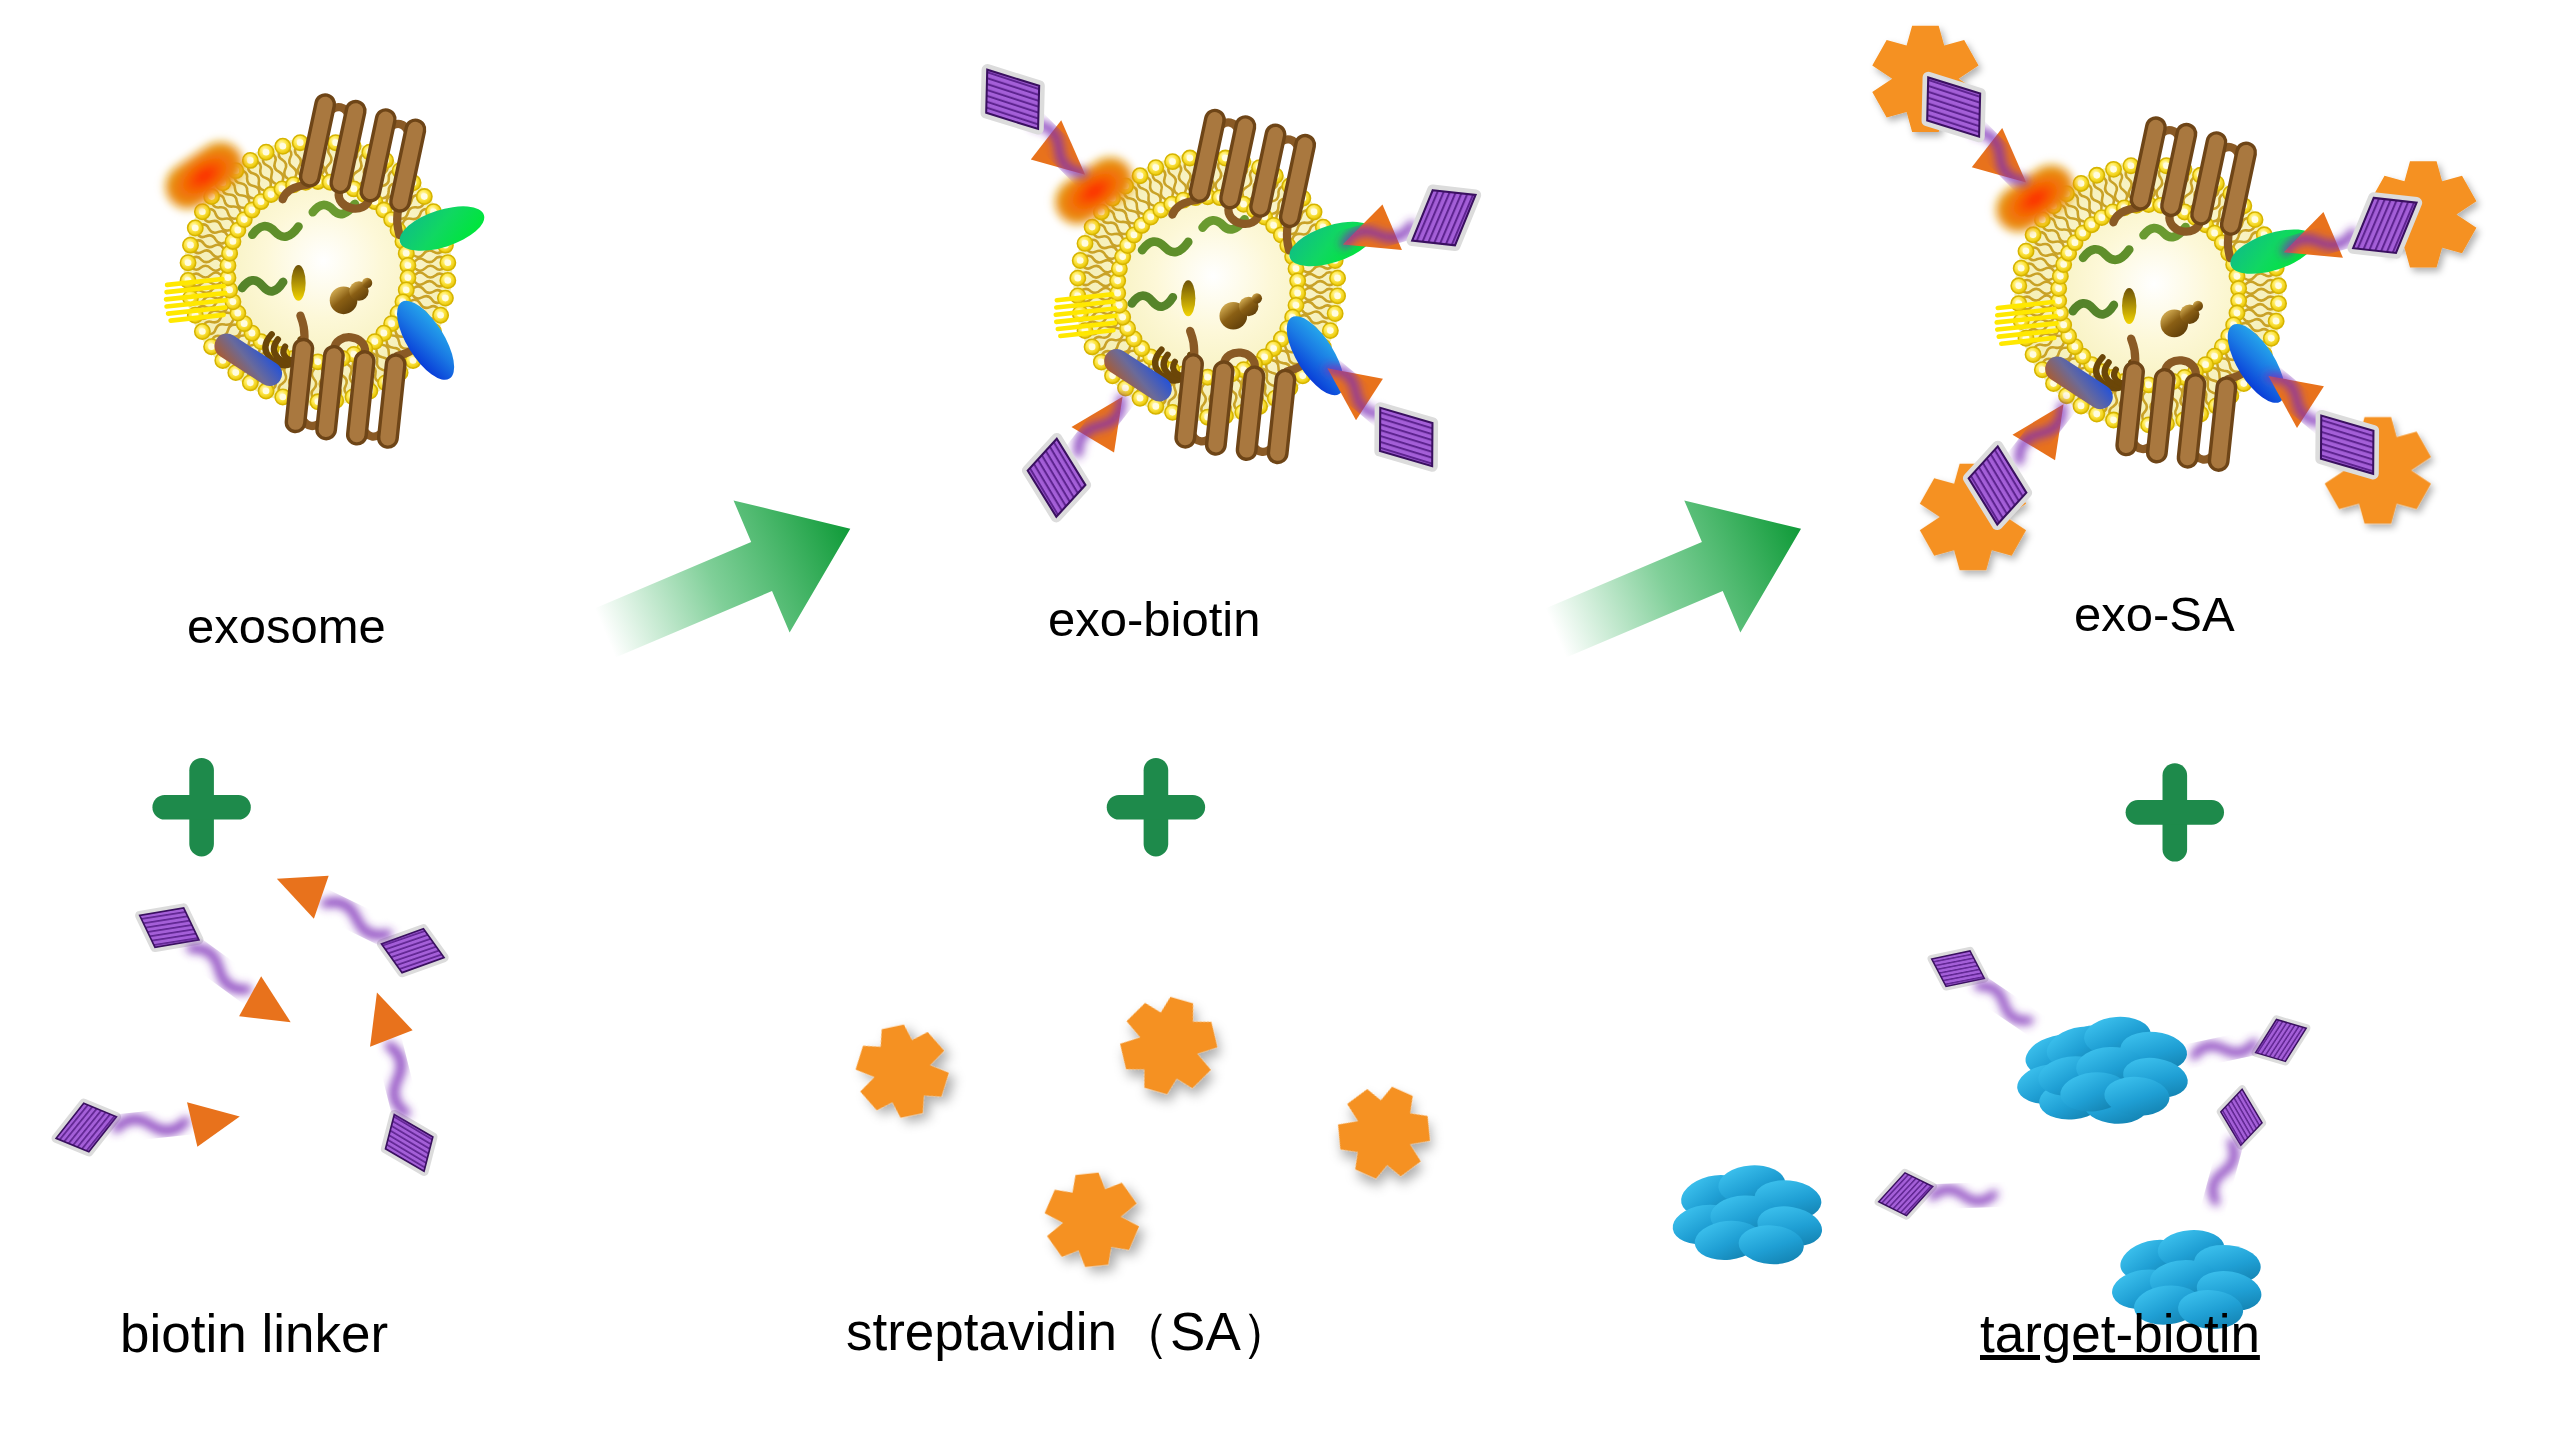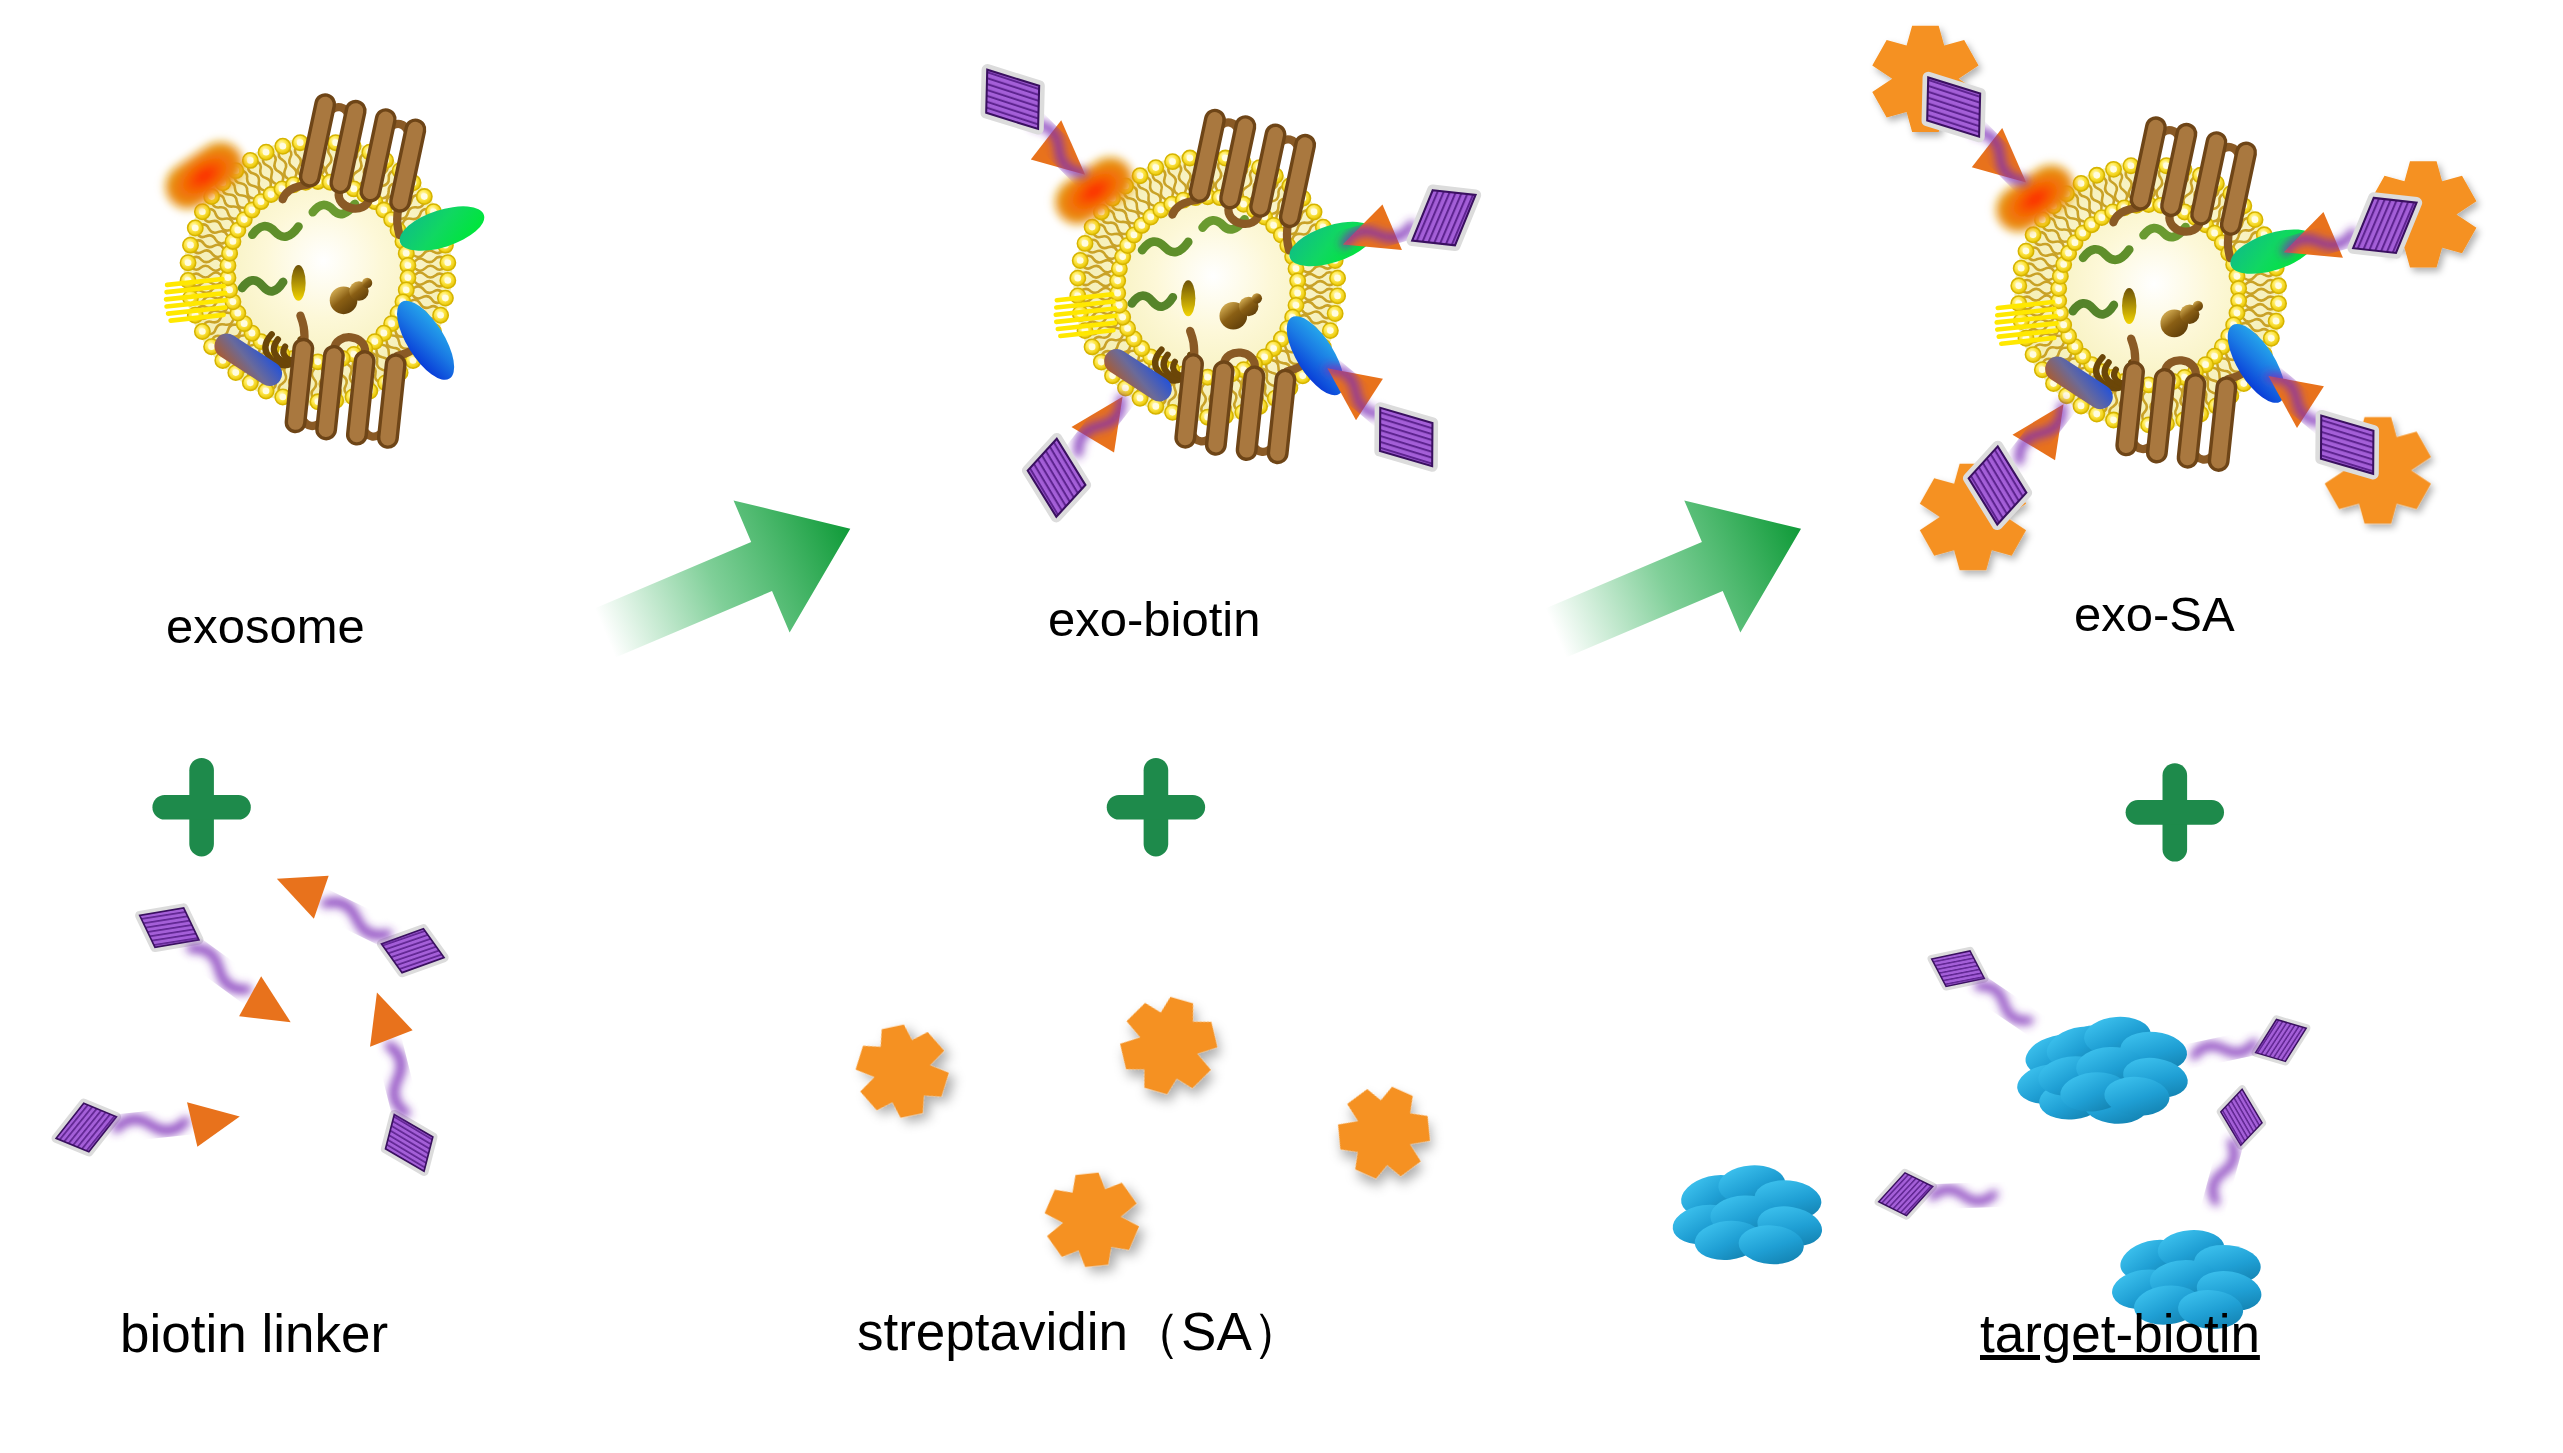--- a/index.html
+++ b/index.html
@@ -2793,22 +2793,22 @@
   </g>
   <g transform="translate(3035,1235) rotate(-23)">
     <path d="M0,-52 L332,-52 L332,-140 L520,0 L332,140 L332,52 L0,52 Z" fill="url(#flowG)"></path>
   </g>
   <g transform="translate(5120,1530)">
     <path d="M0,-58 L340,-58 L340,-150 L530,0 L340,150 L340,58 L0,58 Z" fill="url(#flowG)"></path>
   </g>
 
 </svg>
 
-<div class="lbl" style="left:166px;  top:602px;text-align:right;">exosome</div>
+<div class="lbl" style="left:187px;  top:602px;text-align:right;">exosome</div>
 <div class="lbl" style="left:1028px; top:595px;margin-left:20px;">exo-biotin</div>
 <div class="lbl" style="left:2074px; top:590px;">exo-SA</div>
 
 <div class="lbl big" style="left:104px;  top:1307px;margin-left:16px;">biotin linker</div>
-<div class="lbl big" style="left:846px; top:1305px;margin-left:11px;">streptavidin（SA）</div>
+<div class="lbl big" style="left:846px; top:1305px;">streptavidin（SA）</div>
 <div class="lbl big" style="left:1980px; top:1307px;text-decoration:underline;">target-biotin</div>
 
 </div>
 
 
 </body></html>

